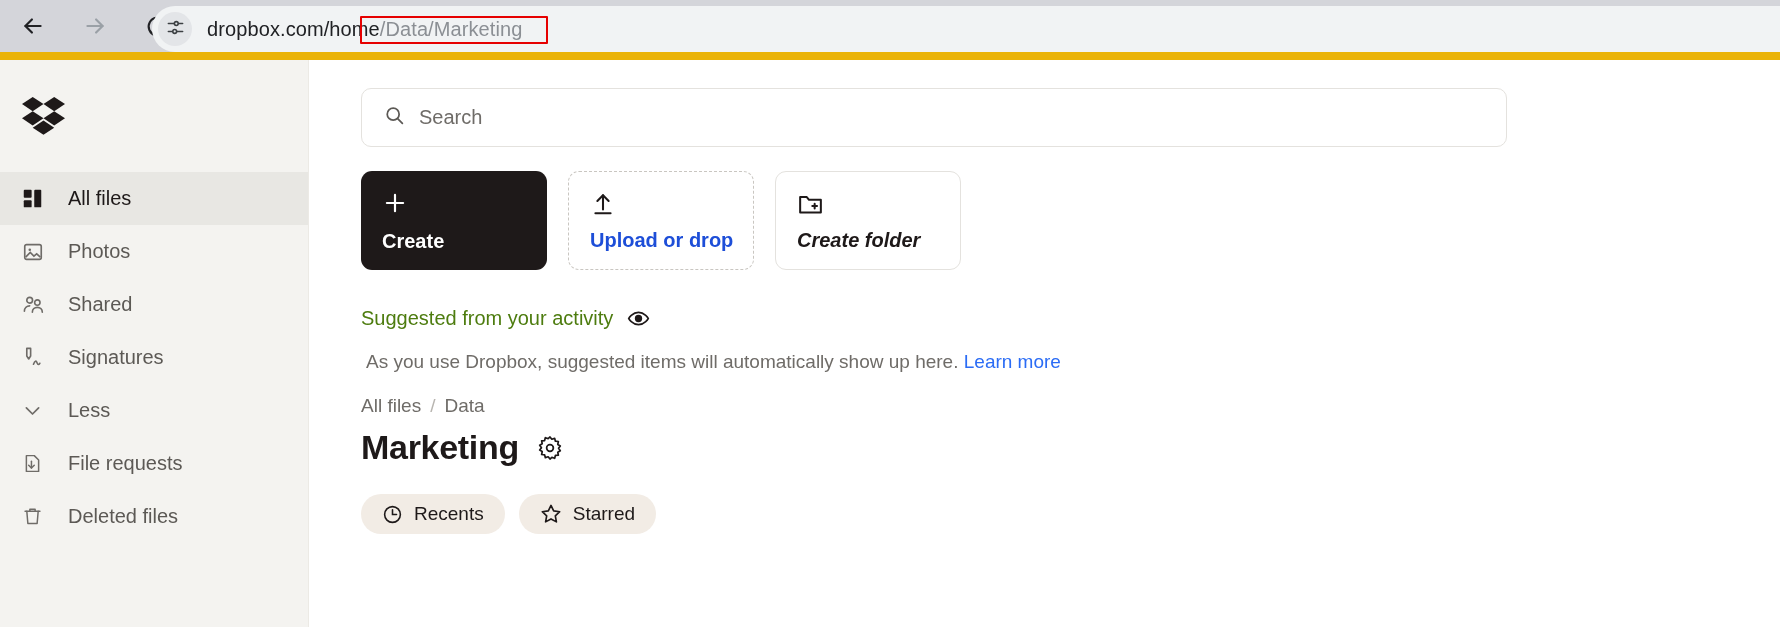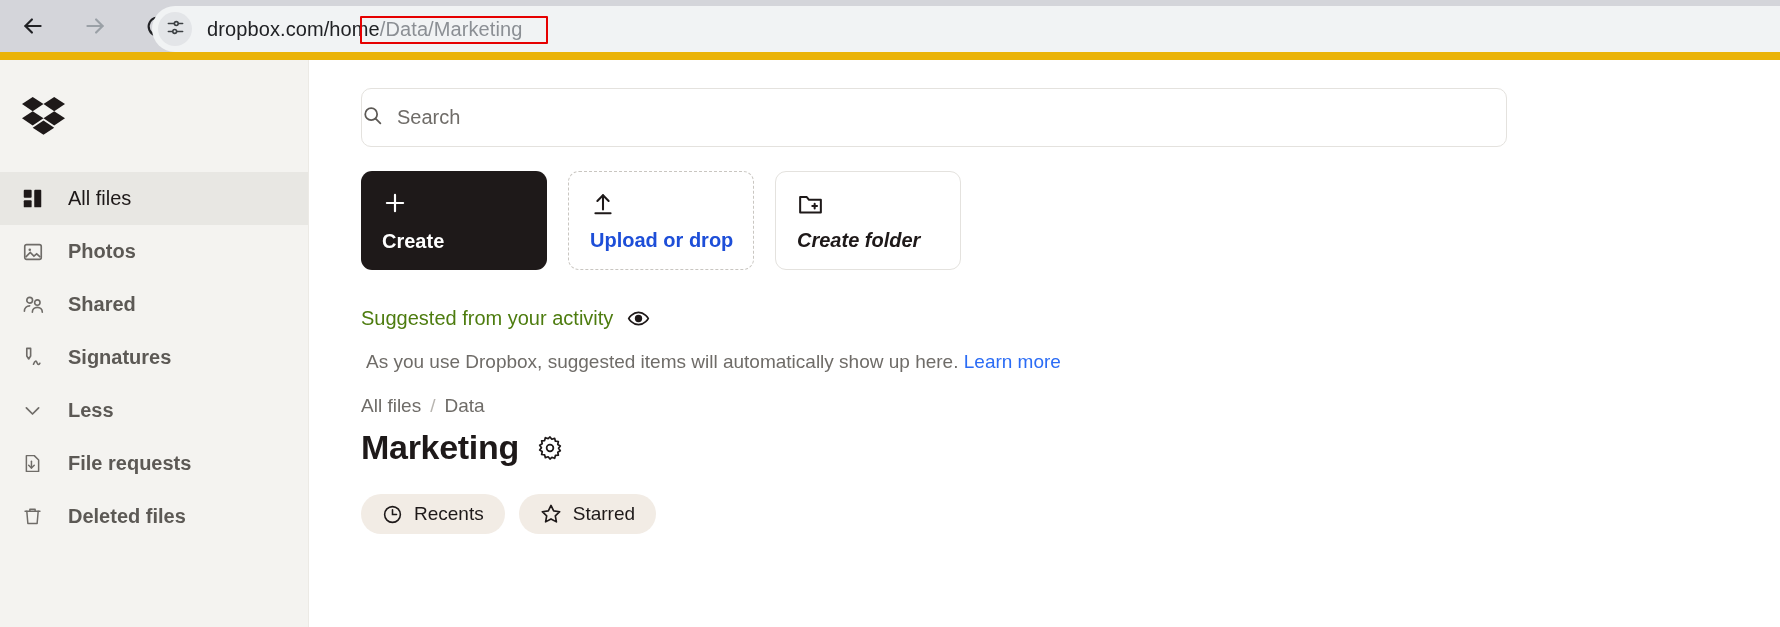--- a/index.html
+++ b/index.html
@@ -134,41 +134,41 @@
   .side-item .s-icon {
     width: 30px;
     display: flex;
     align-items: center;
     justify-content: flex-start;
     flex: 0 0 auto;
   }
   .side-item .s-label {
     margin-left: 16px;
     white-space: nowrap;
-    font-weight: bold;
   }
   .side-item.active .s-label { font-weight: 400; color: #1e1919; }
 
   
   #main {
     flex: 1 1 auto;
     height: 567px;
     position: relative;
     padding-left: 52px;
     padding-top: 28px;
     overflow: hidden;
   }
 
   #search-bar {
     width: 1146px;
     height: 59px;
     border: 1px solid #e4e2de;
     border-radius: 10px;
     display: flex;
     align-items: center;
+    padding-left: 22px;
     cursor: text;
     background: #fff;
   }
   #search-input {
     border: none;
     outline: none;
     font-size: 20px;
     color: #5c5955;
     margin-left: 14px;
     width: 90%;

